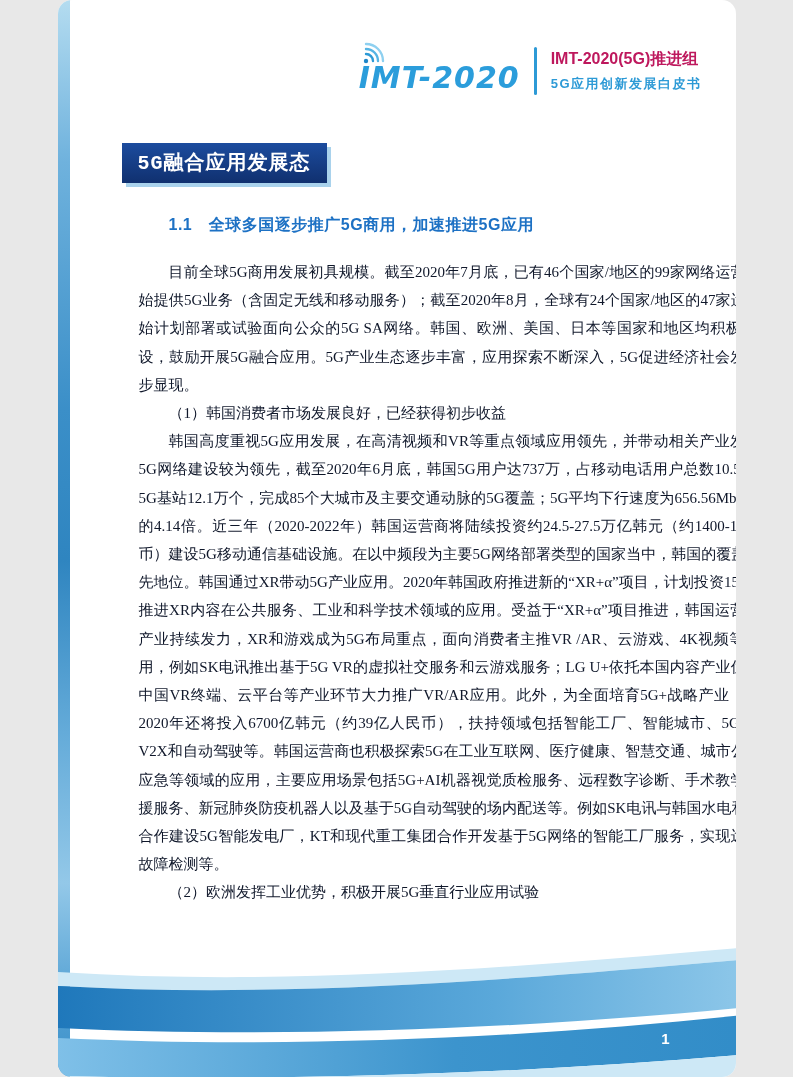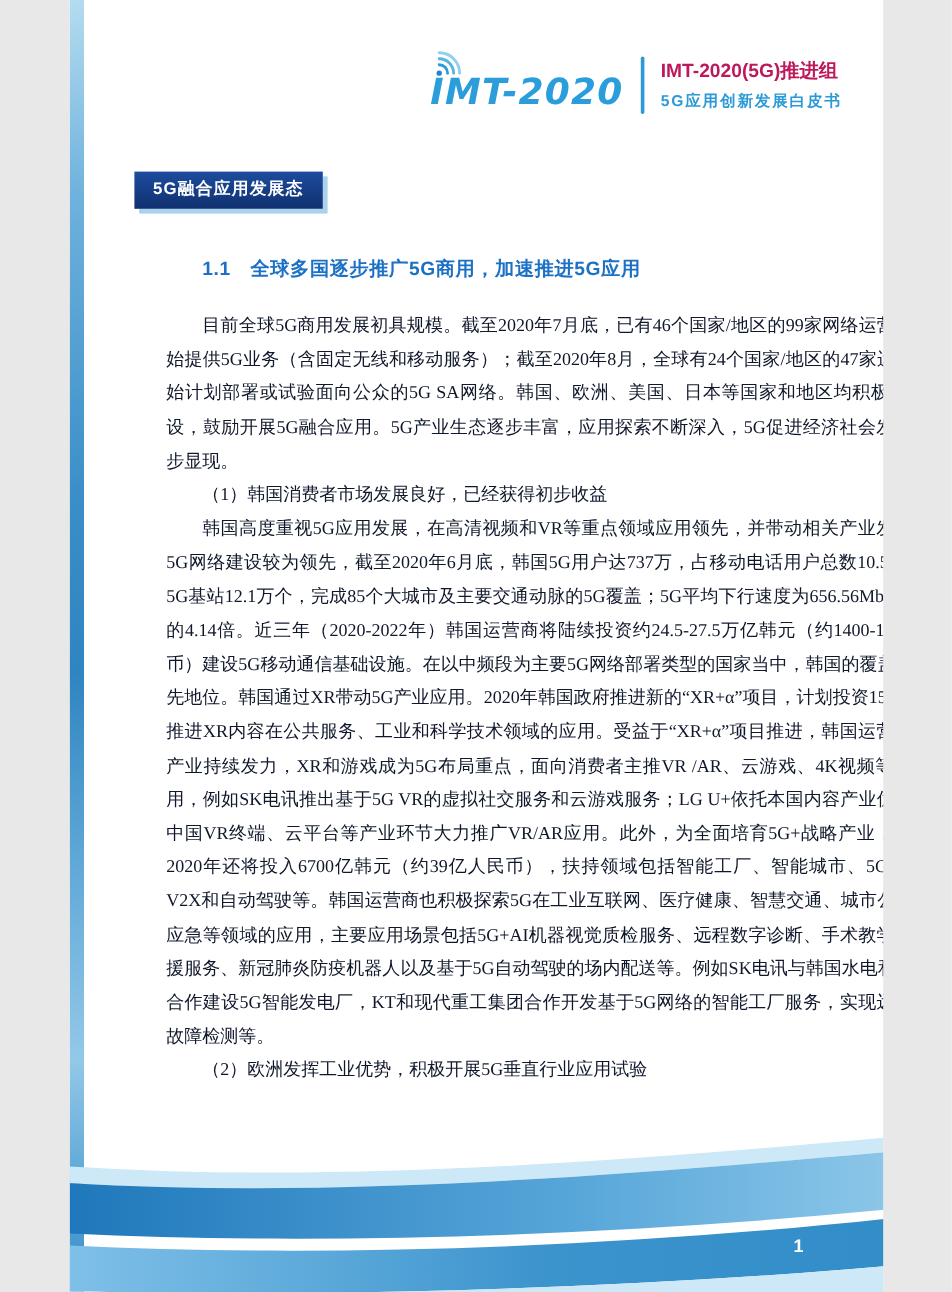--- a/index.html
+++ b/index.html
@@ -1,20 +1,20 @@
 <!DOCTYPE html>
 <html><head>
 <meta charset="utf-8">
 <style>
   * { margin:0; padding:0; box-sizing:border-box; }
   html,body { background:#e8e8e8; }
   .page {
     position:relative; width:678px; height:1077px; margin:0 auto;
     background:#ffffff; overflow:hidden;
-    font-family:"Liberation Serif", serif; color:#111;
+    font-family:"Liberation Serif", serif; color:#111;border-radius:14px;
   }
   .left-stripe {
     position:absolute; left:0; top:0; width:12px; height:100%;
     background:linear-gradient(180deg,
       #b4dcf0 0%, #6fb2dd 15%, #3b8fc8 38%, #2f85c0 52%,
       #64abd9 68%, #93c8e8 82%, #4f9ed2 94%, #3b8fc8 100%);
   }
   
   .header {
     position:absolute; top:46px; right:34px;
@@ -31,26 +31,26 @@
   .org1 {
     color:#be185d; font-weight:bold; font-size:16px;
     font-family:"Liberation Sans", sans-serif;
   }
   .org2 {
     color:#2d9ad6; font-weight:bold; font-size:13px; letter-spacing:1.5px;
     margin-top:5px; font-family:"Liberation Sans", sans-serif;text-align:center;
   }
   
   .banner {
-    position:absolute; left:54px; top:143px;
+    position:absolute; left:64px; top:143px;
     background:linear-gradient(180deg,#1c4c9e 0%, #10306f 100%);
-    color:#ffffff; font-weight:bold; font-size:14px;
+    color:#ffffff; font-weight:bold; font-size:20px;
     padding:6px 16px 7px; letter-spacing:1px;
     box-shadow:4px 4px 0 #a9d2ec;
-    font-family:Liberation Sans, sans-serif;
+    font-family:Liberation Mono, monospace;
   }
   
   .main { position:absolute; left:81px; top:214px; width:668px; }
   .section-heading {
     color:#1d71c4; font-size:16px; font-weight:bold; line-height:22px;
     margin:0 0 22px 30px; letter-spacing:0.5px;
     font-family:"Liberation Sans", sans-serif;
   }
   .para {
     font-size:15px; line-height:28.2px; text-align:justify;

